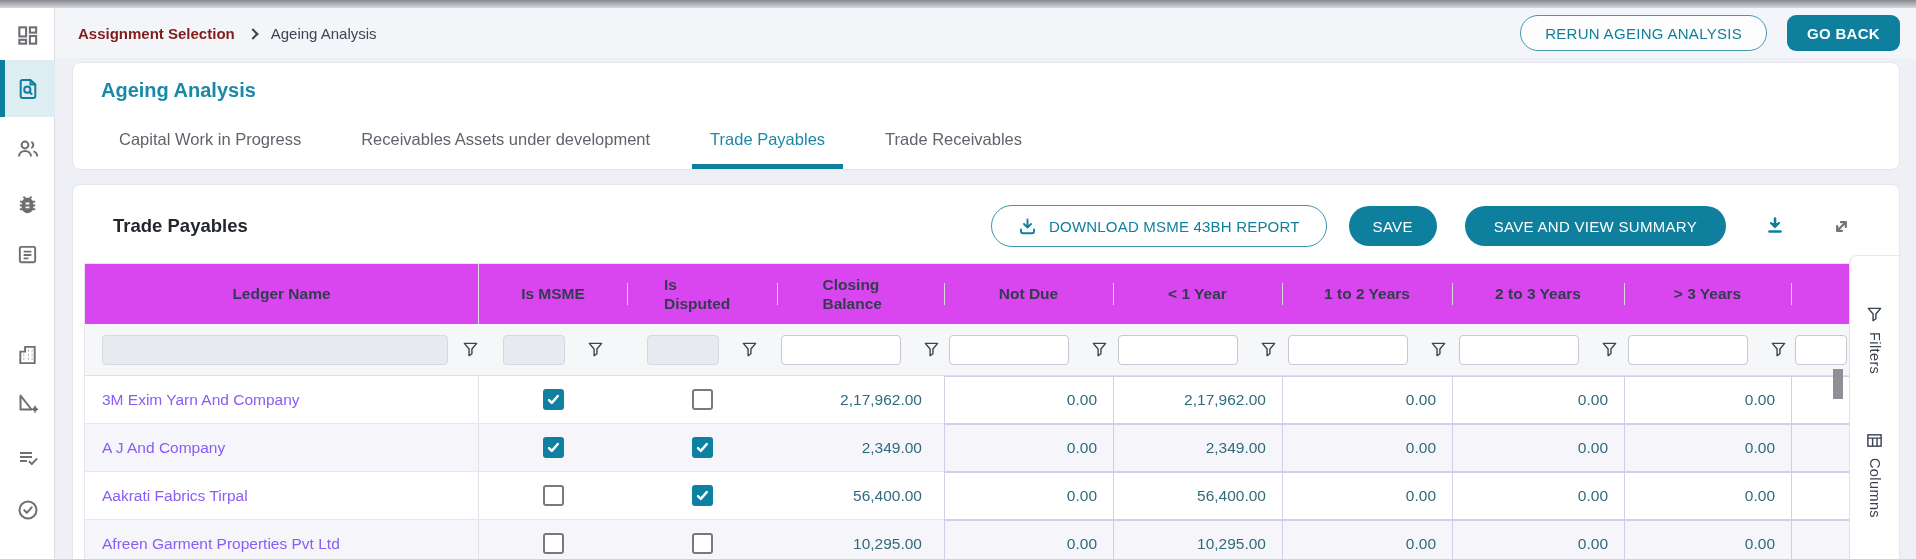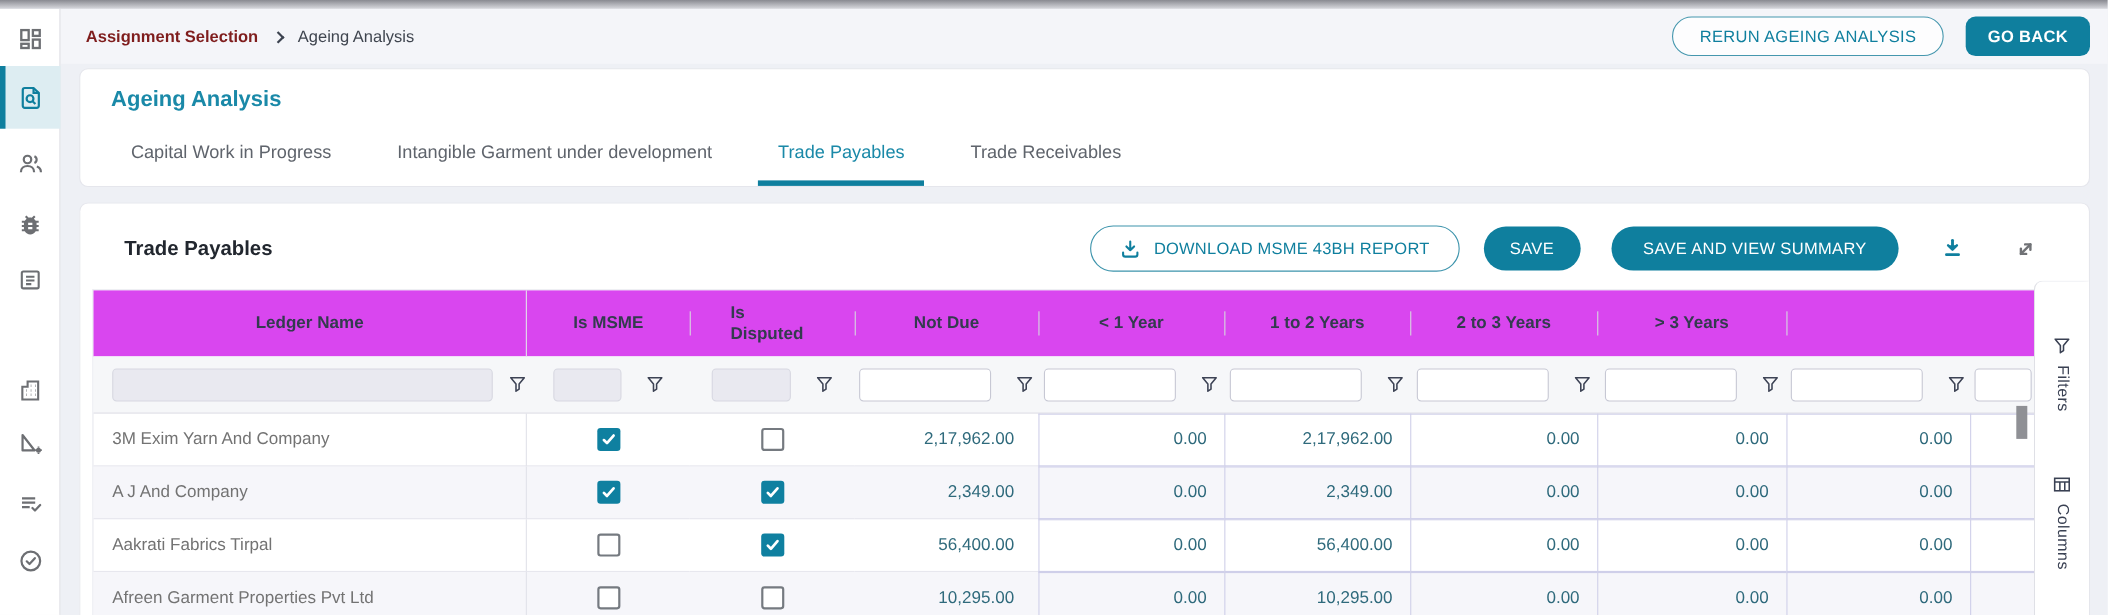--- a/index.html
+++ b/index.html
@@ -95,21 +95,21 @@
     background:#e9e9f0; font-family:inherit; padding:0 8px; font-size:14px; }
   .f-input.white { background:#fff; border:1px solid #c7c8d4; }
   .f-ledger { width:355px; } .f-small { width:62px; } .f-small2 { width:72px; }
   .f-num { width:120px; } .f-cut { width:52px; }
   .funnel { display:flex; cursor:pointer; }
 
   .tr-data { height:48px; }
   .tr-data.even { background:#f6f6fa; }
   .td { display:flex; align-items:center; font-size:15.5px; color:#2f6a7c;
     border-bottom:1px solid #e7e7ee; }
-  .td-ledger { justify-content:flex-start; padding-left:17px; color:#737373;
+  .td-ledger { justify-content:flex-start; padding-left:17px; color:#8b5cf6;
     cursor:pointer; }
   .td-check { justify-content:center; }
   .td-num { justify-content:flex-end; padding-right:22px; }
   .td-edit { justify-content:flex-end; padding-right:16px;
     border:1px solid #cfcfe9; border-right:none; cursor:text; }
   .cb { width:21px; height:21px; border-radius:3px; cursor:pointer;
     display:flex; align-items:center; justify-content:center; }
   .cb.on { background:#0f80a0; }
   .cb.off { background:#fff; border:2px solid #757a80; }
 
@@ -207,21 +207,21 @@
     <div class="top-actions">
       <button class="btn-outline-pill">RERUN AGEING ANALYSIS</button>
       <button class="btn-goback">GO BACK</button>
     </div>
   </div>
 
   <section class="card card-tabs">
     <div class="page-title">Ageing Analysis</div>
     <div class="tabs" id="tabs">
         <div class="tab">Capital Work in Progress</div>
-        <div class="tab">Intangible Garment under development</div>
+        <div class="tab">Receivables Assets under development</div>
         <div class="tab active">Trade Payables</div>
         <div class="tab">Trade Receivables</div>
       </div>
   </section>
 
   <section class="card card-table">
     <div class="toolbar">
       <div class="section-title">Trade Payables</div>
       <div class="toolbar-actions">
         <button class="btn-download-report">
@@ -255,20 +255,23 @@
           <div class="th col-ledger">
             <span>Ledger Name</span>
           </div>
           <div class="th">
             <span>Is MSME</span>
           </div>
           <div class="th sep">
             <span class="wrapb">Is Disputed</span>
           </div>
           <div class="th sep">
+            <span class="wrapb">Closing Balance</span>
+          </div>
+          <div class="th sep">
             <span>Not Due</span>
           </div>
           <div class="th sep">
             <span>&lt; 1 Year</span>
           </div>
           <div class="th sep">
             <span>1 to 2 Years</span>
           </div>
           <div class="th sep">
             <span>2 to 3 Years</span>

